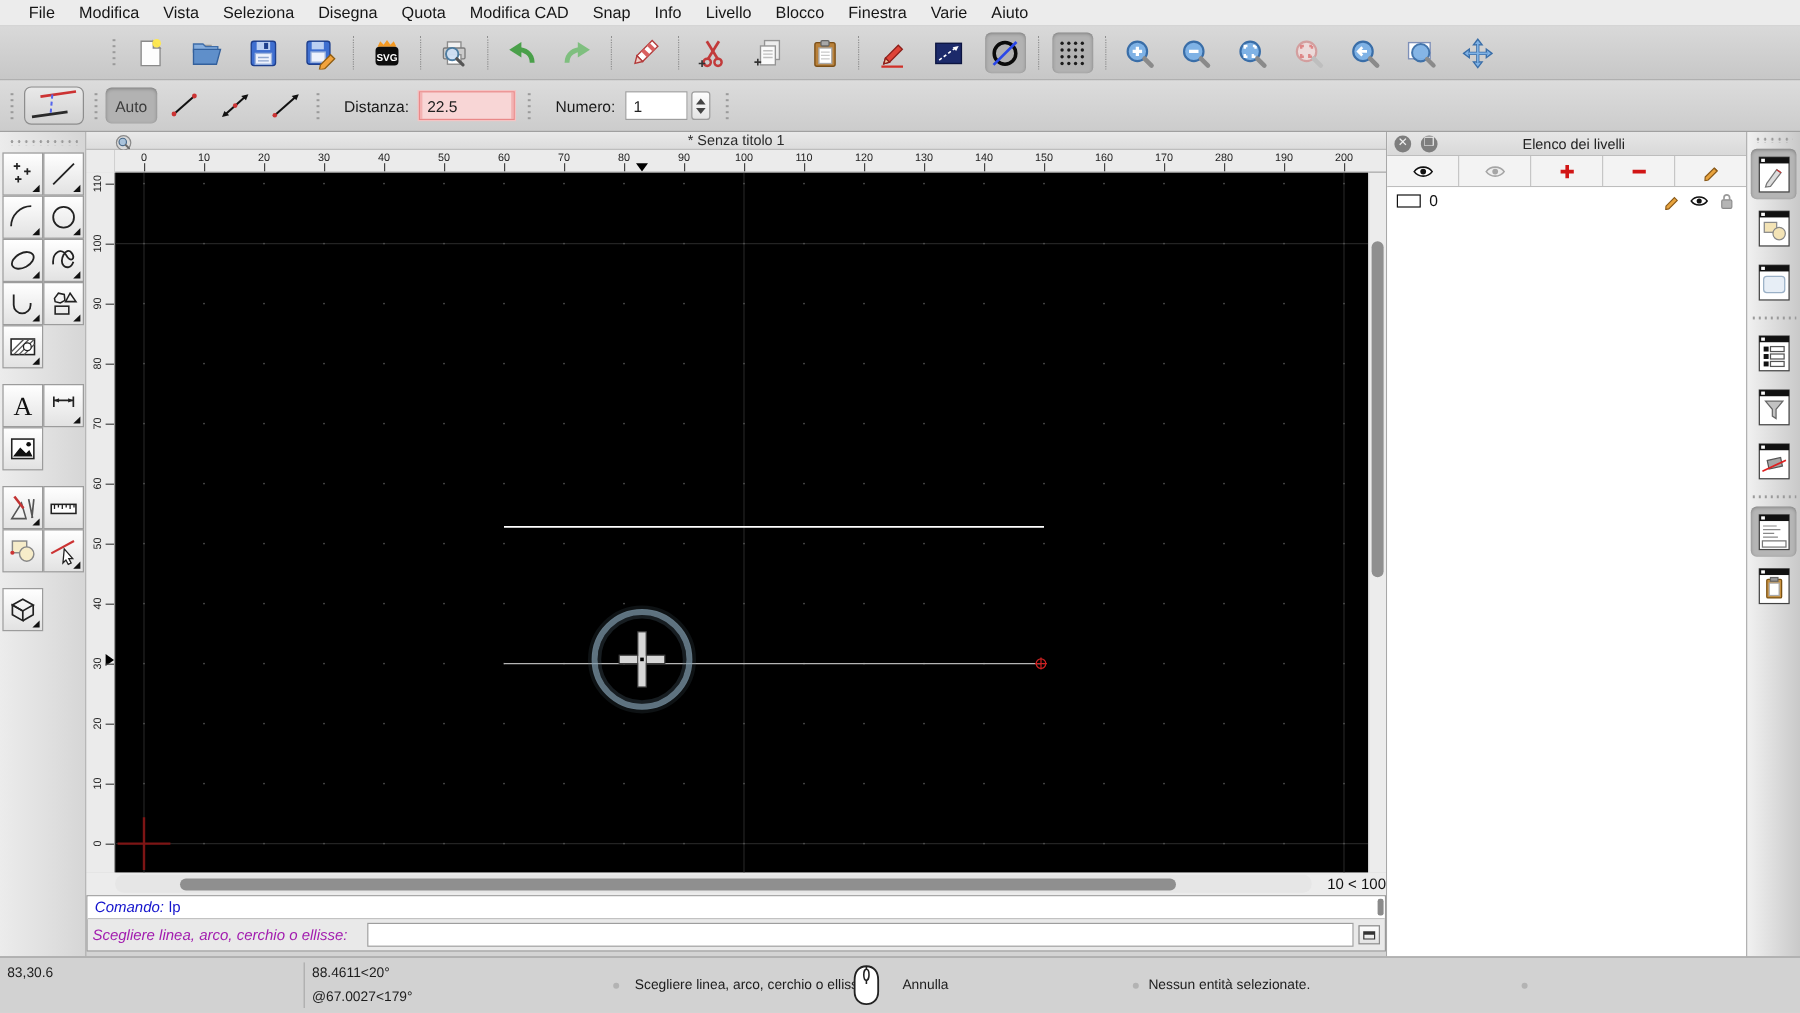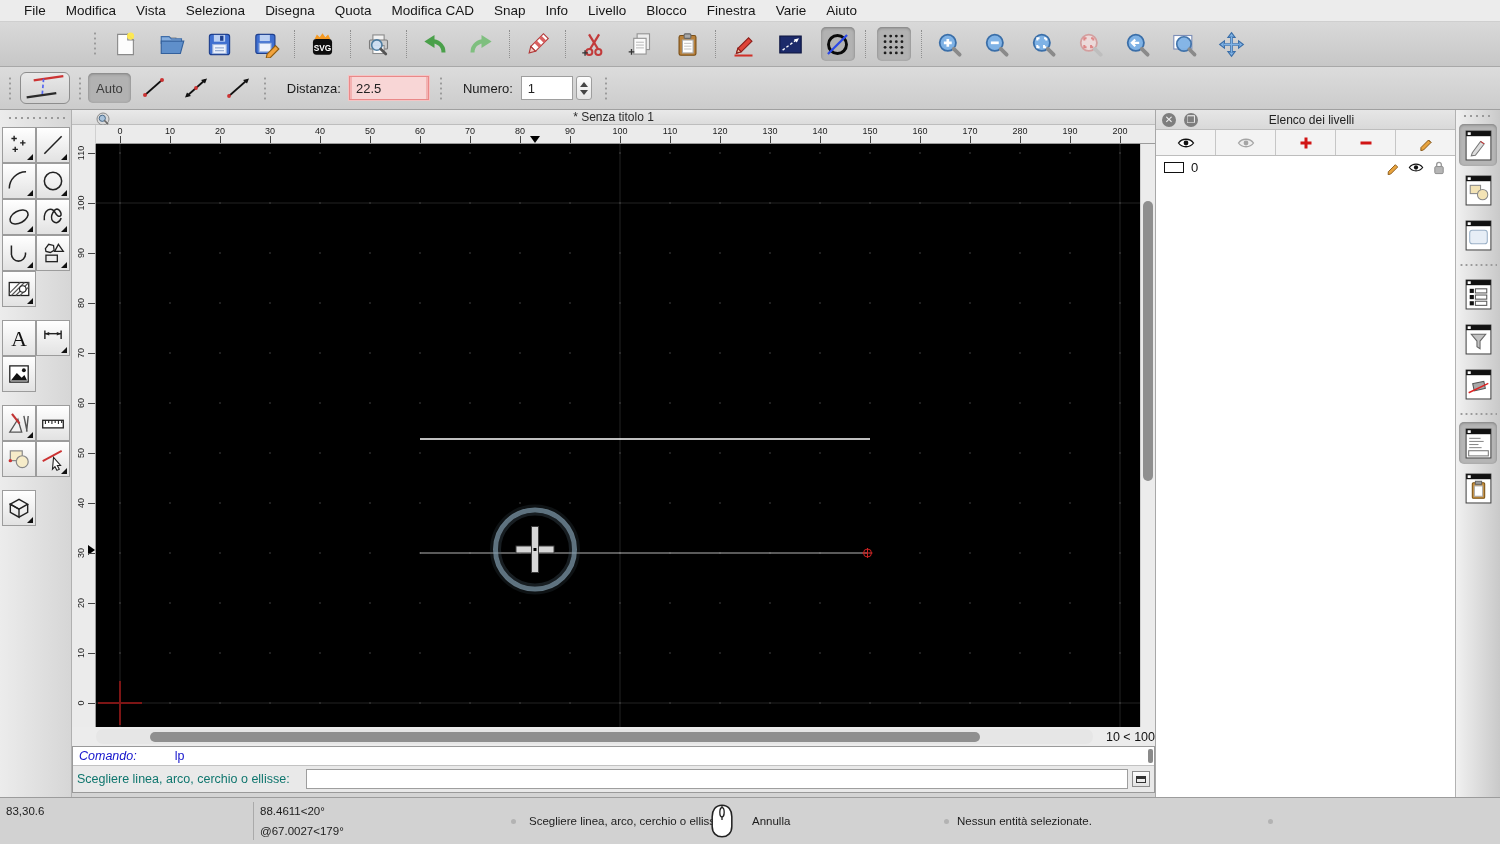--- a/index.html
+++ b/index.html
@@ -69,25 +69,25 @@
   .vscroll { width:15px; background:#ececec; border-left:1px solid #cfcfcf; position:relative; }
   .vscroll .thumb { position:absolute; left:2px; width:10px; border-radius:5px; background:#8f8f8f; top:57px; height:280px; }
   .hscroll-row { height:19px; display:flex; align-items:center; background:#ececec; }
   .hscroll-corner { width:24px; height:100%; }
   .hscroll { position:relative; width:997px; height:15px; background:#e6e6e6; border-radius:7px; }
   .hscroll .thumb { position:absolute; top:2.5px; height:10px; border-radius:5px; background:#8f8f8f; left:54px; width:830px; }
   .hscroll-label { width:62px; text-align:right; font-size:12.5px; color:#111; padding-right:0; }
 
   
   .cmd-dock { height:47px; border:1px solid #9a9a9a; background:#e9e9e9; display:flex; flex-direction:column; }
-  .cmd-history { height:19px; background:#fff; border-bottom:1px solid #c2c2c2; position:relative; display:flex; align-items:center; padding-left:6px; font-size:12.5px; color:#1414cc;gap:34px; }
+  .cmd-history { height:19px; background:#fff; border-bottom:1px solid #c2c2c2; position:relative; display:flex; align-items:center; padding-left:6px; font-size:12.5px; color:#1414cc; }
   .cmd-history .prefix { font-style:italic; margin-right:4px; }
   .cmd-vscroll { position:absolute; right:1px; top:2px; width:5px; height:14px; background:#8a8a8a; border-radius:2px; }
   .cmd-input-row { flex:1; display:flex; align-items:center; padding:0 4px; }
-  .cmd-label { font-size:12.5px; color:#0f766e; white-space:nowrap; margin-right:16px; }
+  .cmd-label { font-size:12.5px; color:#a21caf; white-space:nowrap; margin-right:16px;font-style:italic; }
   .cmd-input { flex:1; height:20px; border:1px solid #9e9e9e; background:#fff; font-size:12px; padding:0 4px; outline:none; font-family:"Liberation Sans",sans-serif; }
   .cmd-kbd-btn { width:18px; height:16px; margin-left:4px; border:1px solid #8b8b8b; background:linear-gradient(#fdfdfd,#e2e2e2); display:flex; align-items:center; justify-content:center; }
   .cmd-kbd-btn i { display:block; width:10px; height:7px; border:1px solid #333; border-top:3px solid #333; }
 
   
   .layers { width:300px; background:#fff; border-left:1px solid #a8a8a8; display:flex; flex-direction:column; }
   .layers-header { height:20px; background:linear-gradient(#e6e6e6,#d9d9d9); border-bottom:1px solid #bdbdbd; position:relative; display:flex; align-items:center; justify-content:center; }
   .layers-title { font-size:12px; color:#222;margin-left:12px; }
   .hdr-btn { position:absolute; top:3px; width:14px; height:14px; border-radius:50%; background:#7e7e7e; color:#f2f2f2; font-size:10px; line-height:14px; text-align:center; }
   .hdr-btn.close { left:6px; }

